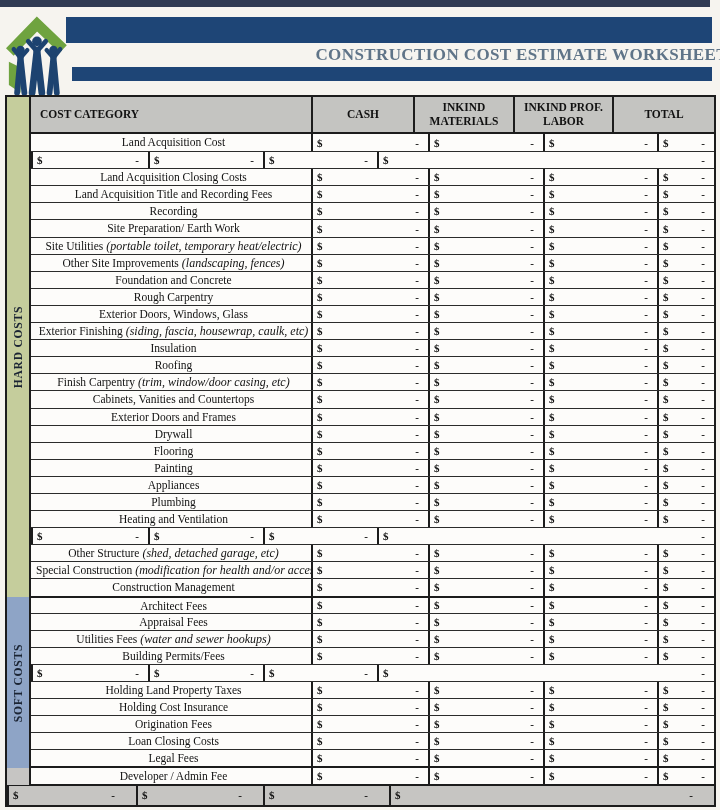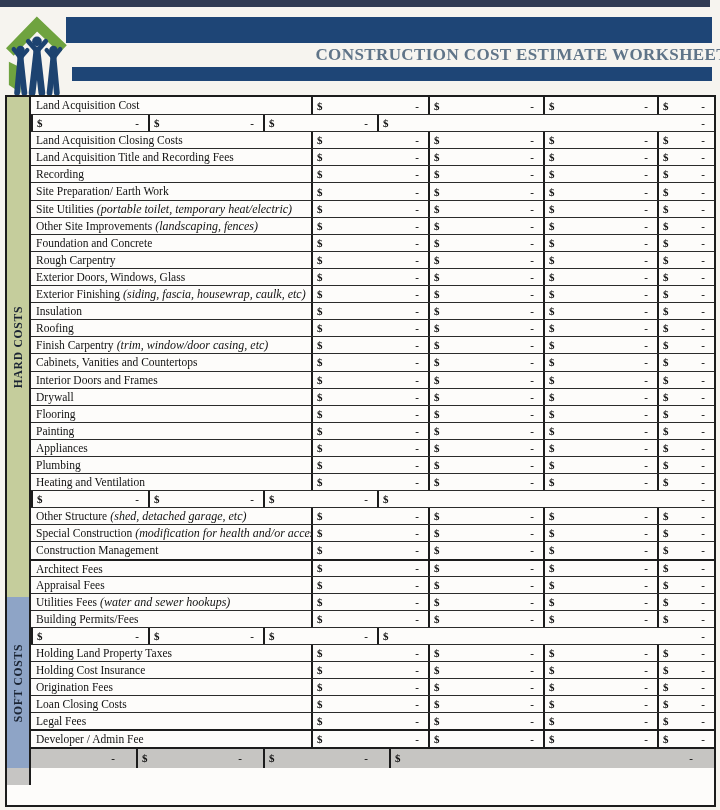--- a/index.html
+++ b/index.html
@@ -59,20 +59,21 @@
   .row.section-start{border-top:2px solid #1c1c1c;}
   .cell{box-sizing:border-box;overflow:hidden;}
   .c-label{width:280px;}
   .c-cash{width:102px;}
   .c-mat{width:100px;}
   .c-labor{width:99px;}
   .c-total{flex:1;}
   .label-cell{
     font-size:11.5px;color:#111;padding-left:5px;line-height:16.5px;
     white-space:nowrap;
+    text-align:center;
   }
   .label-cell .note{font-style:italic;font-size:12px;}
   .money{
     border-left:2px solid #1c1c1c;display:flex;align-items:center;
     justify-content:space-between;padding:0 9px 0 4px;
     font-weight:bold;font-size:11px;color:#111;
   }
 
   .trow{
     display:flex;height:21px;box-sizing:border-box;
@@ -130,20 +131,27 @@
   <div class="sheet">
 
     <div class="band band-hard">
       <span class="vlabel">HARD COSTS</span>
     </div>
     <div class="band band-soft">
       <span class="vlabel">SOFT COSTS</span>
     </div>
     <div class="band band-dev"></div>
 
+    <div class="hrow">
+      <div class="hcell c-label">COST CATEGORY</div>
+      <div class="hcell c-cash money-h" style="border-left:2px solid #1c1c1c;">CASH</div>
+      <div class="hcell c-mat" style="border-left:2px solid #1c1c1c;">INKIND MATERIALS</div>
+      <div class="hcell c-labor" style="border-left:2px solid #1c1c1c;">INKIND PROF. LABOR</div>
+      <div class="hcell c-total" style="border-left:2px solid #1c1c1c;">TOTAL</div>
+    </div>
 
     <div class="rows">
         <div class="row">
           <div class="cell c-label label-cell"><span>Land Acquisition Cost</span></div>
           <div class="money c-cash">
             <span>$</span>
             <span>-</span>
           </div>
           <div class="money c-mat">
             <span>$</span>
@@ -436,21 +444,21 @@
           <div class="money c-labor">
             <span>$</span>
             <span>-</span>
           </div>
           <div class="money c-total">
             <span>$</span>
             <span>-</span>
           </div>
         </div>
         <div class="row">
-          <div class="cell c-label label-cell"><span>Interior Doors and Frames</span></div>
+          <div class="cell c-label label-cell"><span>Exterior Doors and Frames</span></div>
           <div class="money c-cash">
             <span>$</span>
             <span>-</span>
           </div>
           <div class="money c-mat">
             <span>$</span>
             <span>-</span>
           </div>
           <div class="money c-labor">
             <span>$</span>

